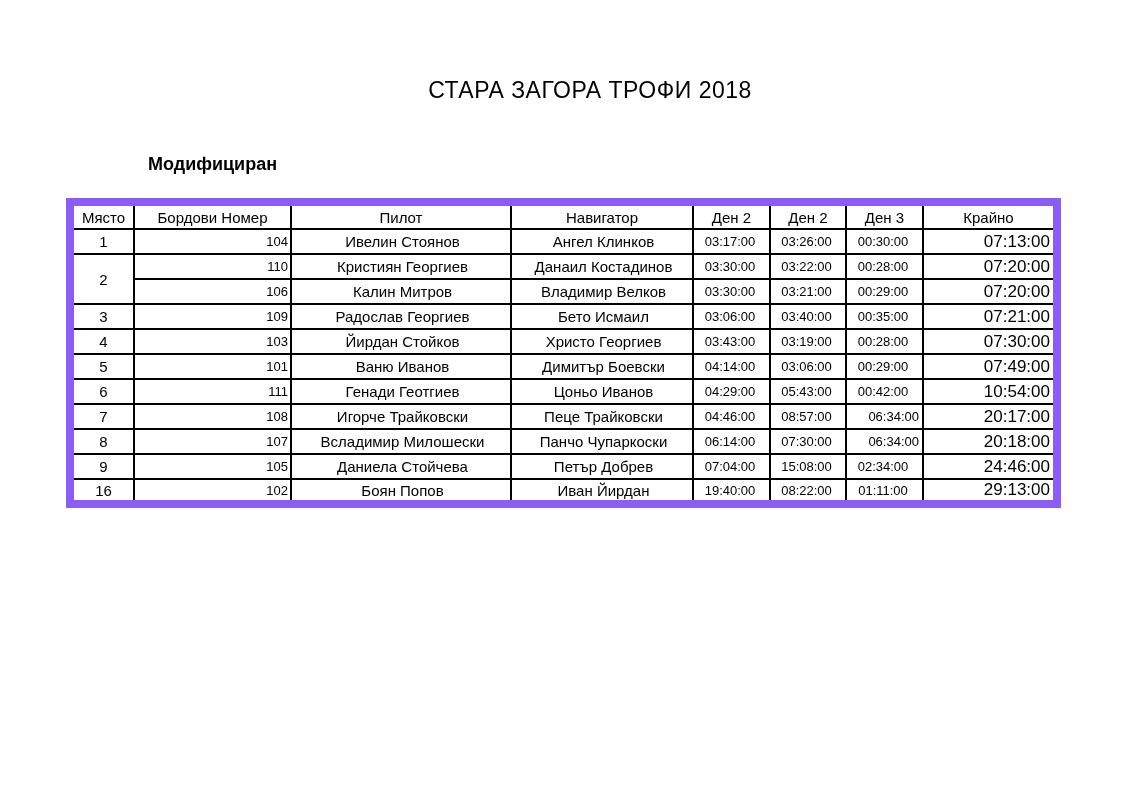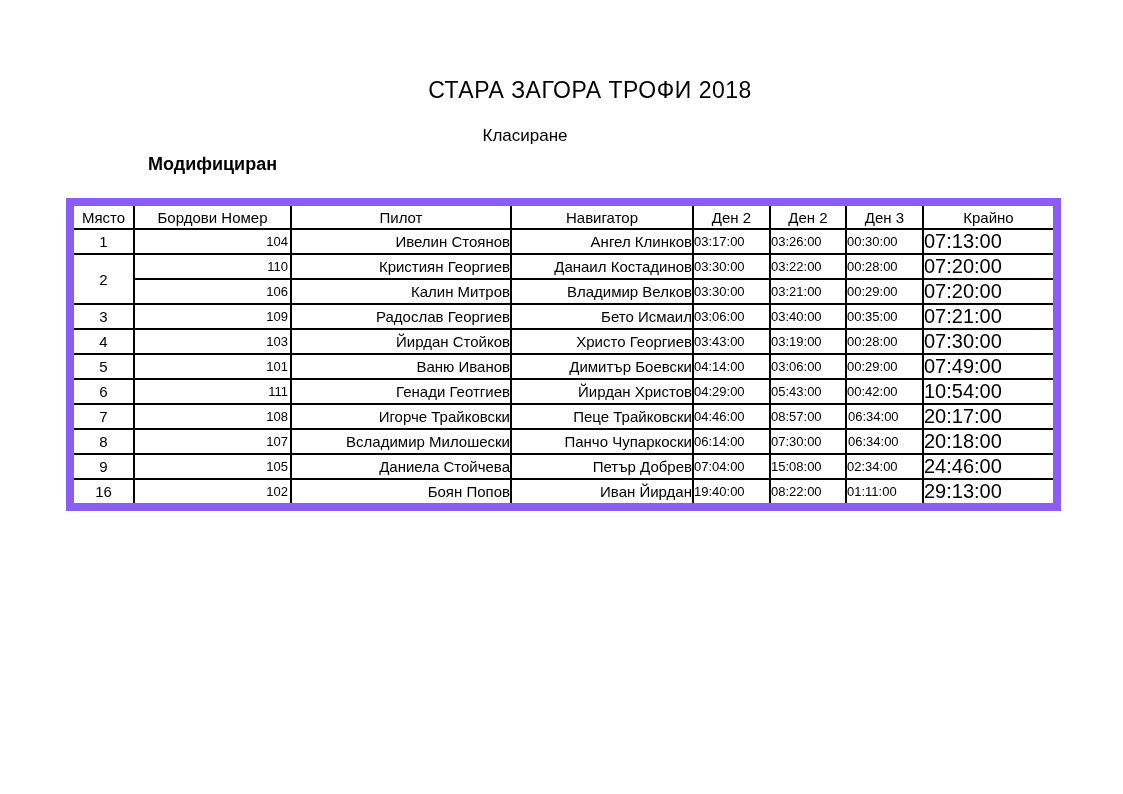--- a/index.html
+++ b/index.html
@@ -39,35 +39,34 @@
     border: 2px solid #000;
     overflow: hidden; white-space: nowrap;
     vertical-align: middle;
     font-weight: 400;
   }
   tr.hdr th { height: 27px; font-size: 15px; text-align: center; }
   tr.row  td { height: 25px; }
 
   td.place  { text-align: center; font-size: 15px; }
   td.num    { text-align: right;  font-size: 13px; padding-right: 2px; margin-left: 16px; }
-  td.pilot, td.nav { text-align: right; font-size: 15px; padding-left: 3px; }
-  td.time   { text-align: left;  font-size: 13px; padding-right: 3px; }
-  td.time.left { text-align: left; padding-left: 1px; }
-  td.final  { text-align: left;  font-size: 20px; padding-right: 3px; }
+  td.pilot, td.nav { text-align: center; font-size: 15px; padding-left: 3px; }
+  td.time   { text-align: center;  font-size: 13px; padding-right: 3px; }
+  td.time.left { text-align: right; padding-left: 1px; }
+  td.final  { text-align: right;  font-size: 17px; padding-right: 3px; }
 
   
   tr.row.cont td { border-top: 1px solid #000; }
 </style>
 </head>
 <body>
 
 <div class="page">
 
   <div class="doc-title">СТАРА ЗАГОРА ТРОФИ 2018</div>
-  <div class="doc-subtitle">Класиране</div>
   <div class="section-label">Модифициран</div>
 
   <div class="results-wrap">
     <table class="results">
       <colgroup>
         <col style="width:64px">
           <col style="width:157px">
           <col style="width:220px">
           <col style="width:182px">
         <col style="width:77px">
@@ -149,21 +148,21 @@
         <td class="time">04:14:00</td>
         <td class="time">03:06:00</td>
         <td class="time">00:29:00</td>
         <td class="final">07:49:00</td>
       </tr>
 
       <tr class="row">
         <td class="place">6</td>
         <td class="num">111</td>
         <td class="pilot">Генади Геотгиев</td>
-        <td class="nav">Йирдан Христов</td>
+        <td class="nav">Цоньо Иванов</td>
         <td class="time">04:29:00</td>
         <td class="time">05:43:00</td>
         <td class="time">00:42:00</td>
         <td class="final">10:54:00</td>
       </tr>
 
       <tr class="row">
         <td class="place">7</td>
         <td class="num">108</td>
         <td class="pilot">Игорче Трайковски</td>

